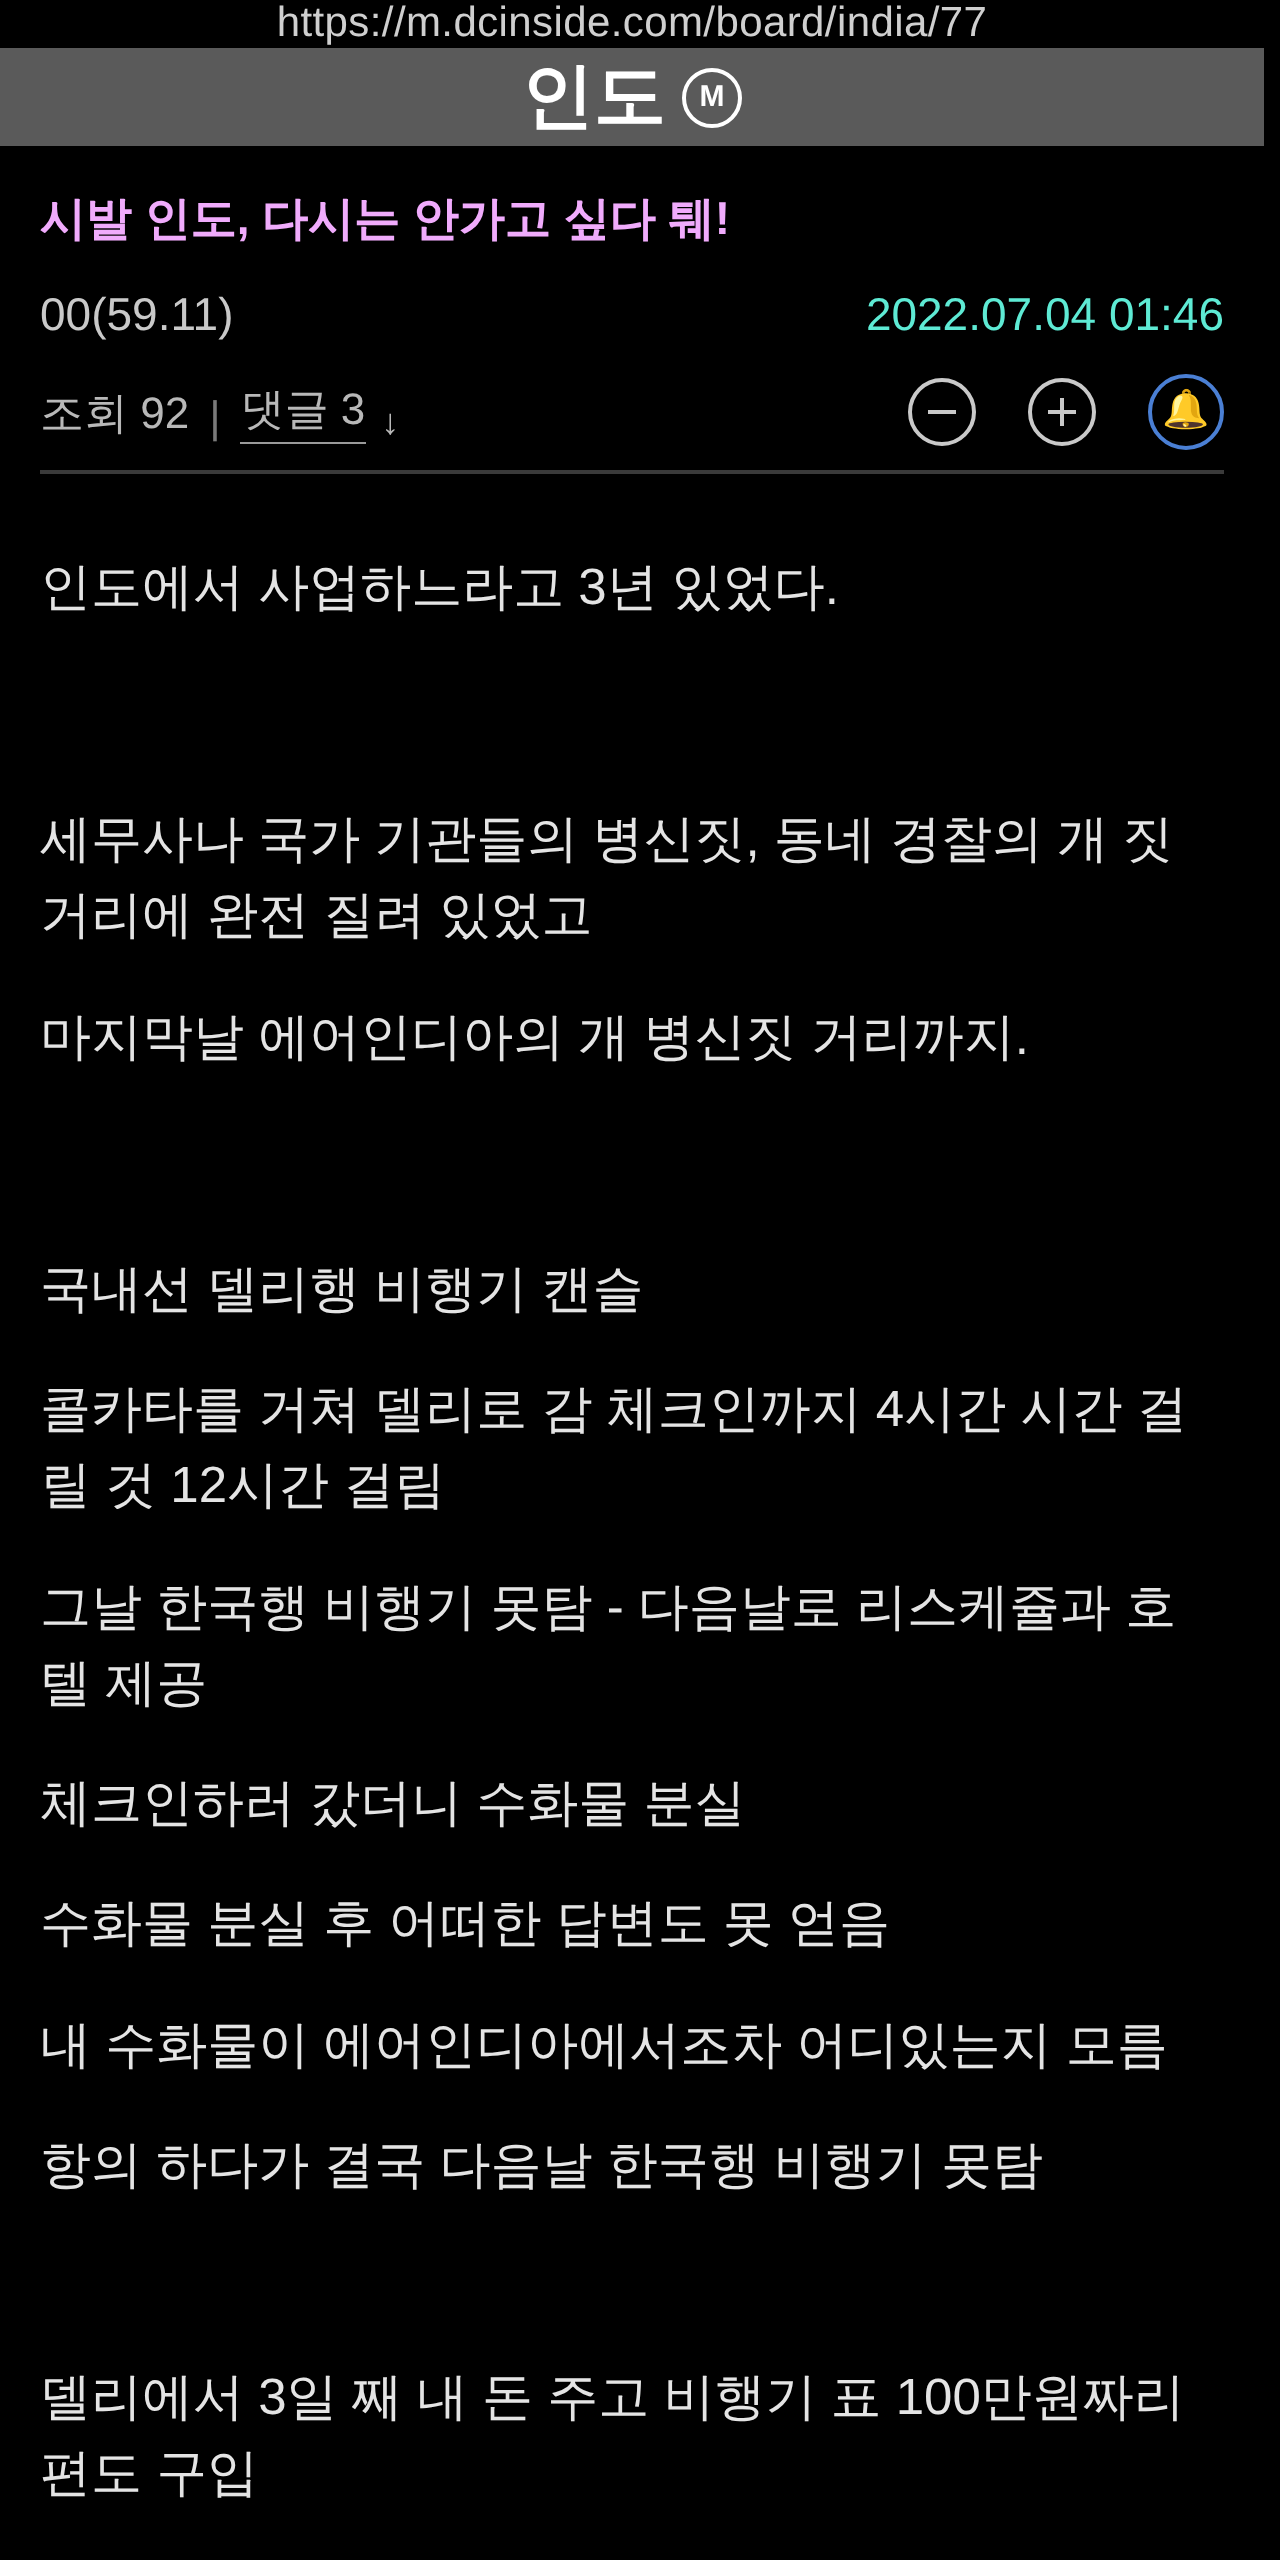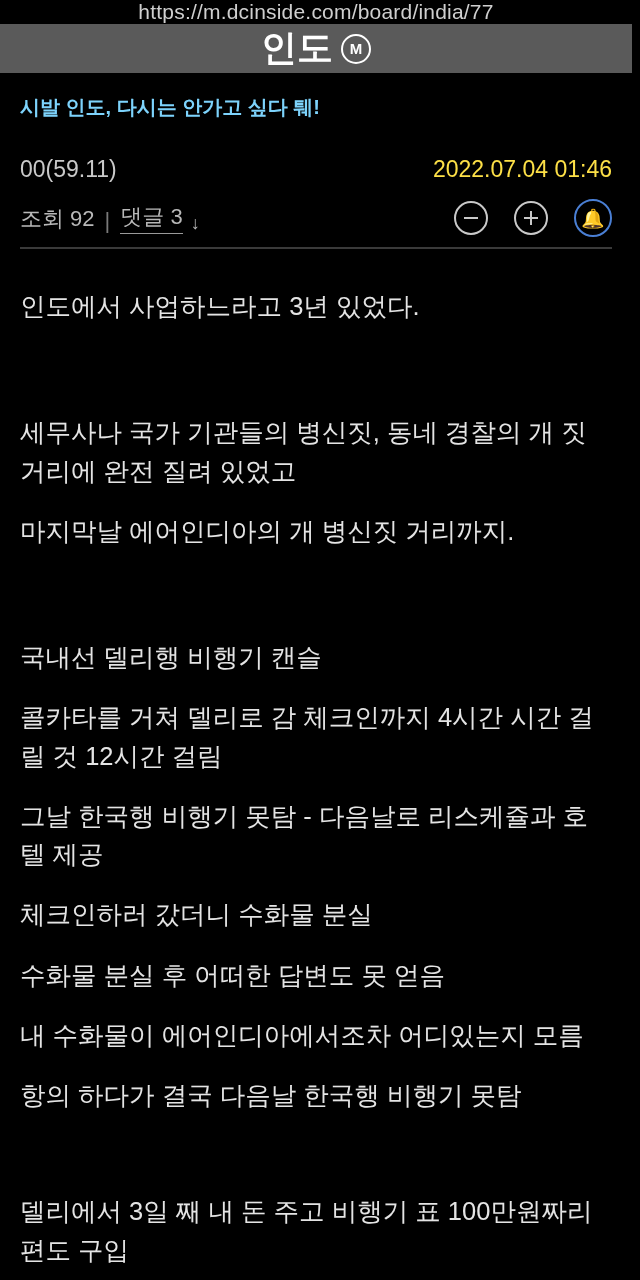--- a/index.html
+++ b/index.html
@@ -59,37 +59,37 @@
     align-items: center;
     justify-content: center;
     line-height: 1;
   }
   
   .post-header {
     padding: 22px 20px 8px 20px;
     background: #000;
   }
   .post-title {
-    font-size: 20px;
+    font-size: 23px;
     font-weight: bold;
-    color: #7dd3fc;
+    color: #f0abfc;
     line-height: 1.25;
-    margin-bottom: 36px;
+    margin-bottom: 20px;
   }
   .meta-row {
     display: flex;
     align-items: center;
     justify-content: space-between;
     font-size: 23px;
     color: #bdbdbd;
     margin-bottom: 16px;
     gap: 12px;
   }
   .meta-author { color: #c9c9c9; }
-  .meta-date { color: #fde047; }
+  .meta-date { color: #5eead4; }
   .stat-row {
     display: flex;
     align-items: center;
     justify-content: space-between;
     margin-bottom: 10px;
   }
   .stats {
     display: flex;
     align-items: flex-end;
     font-size: 22px;

